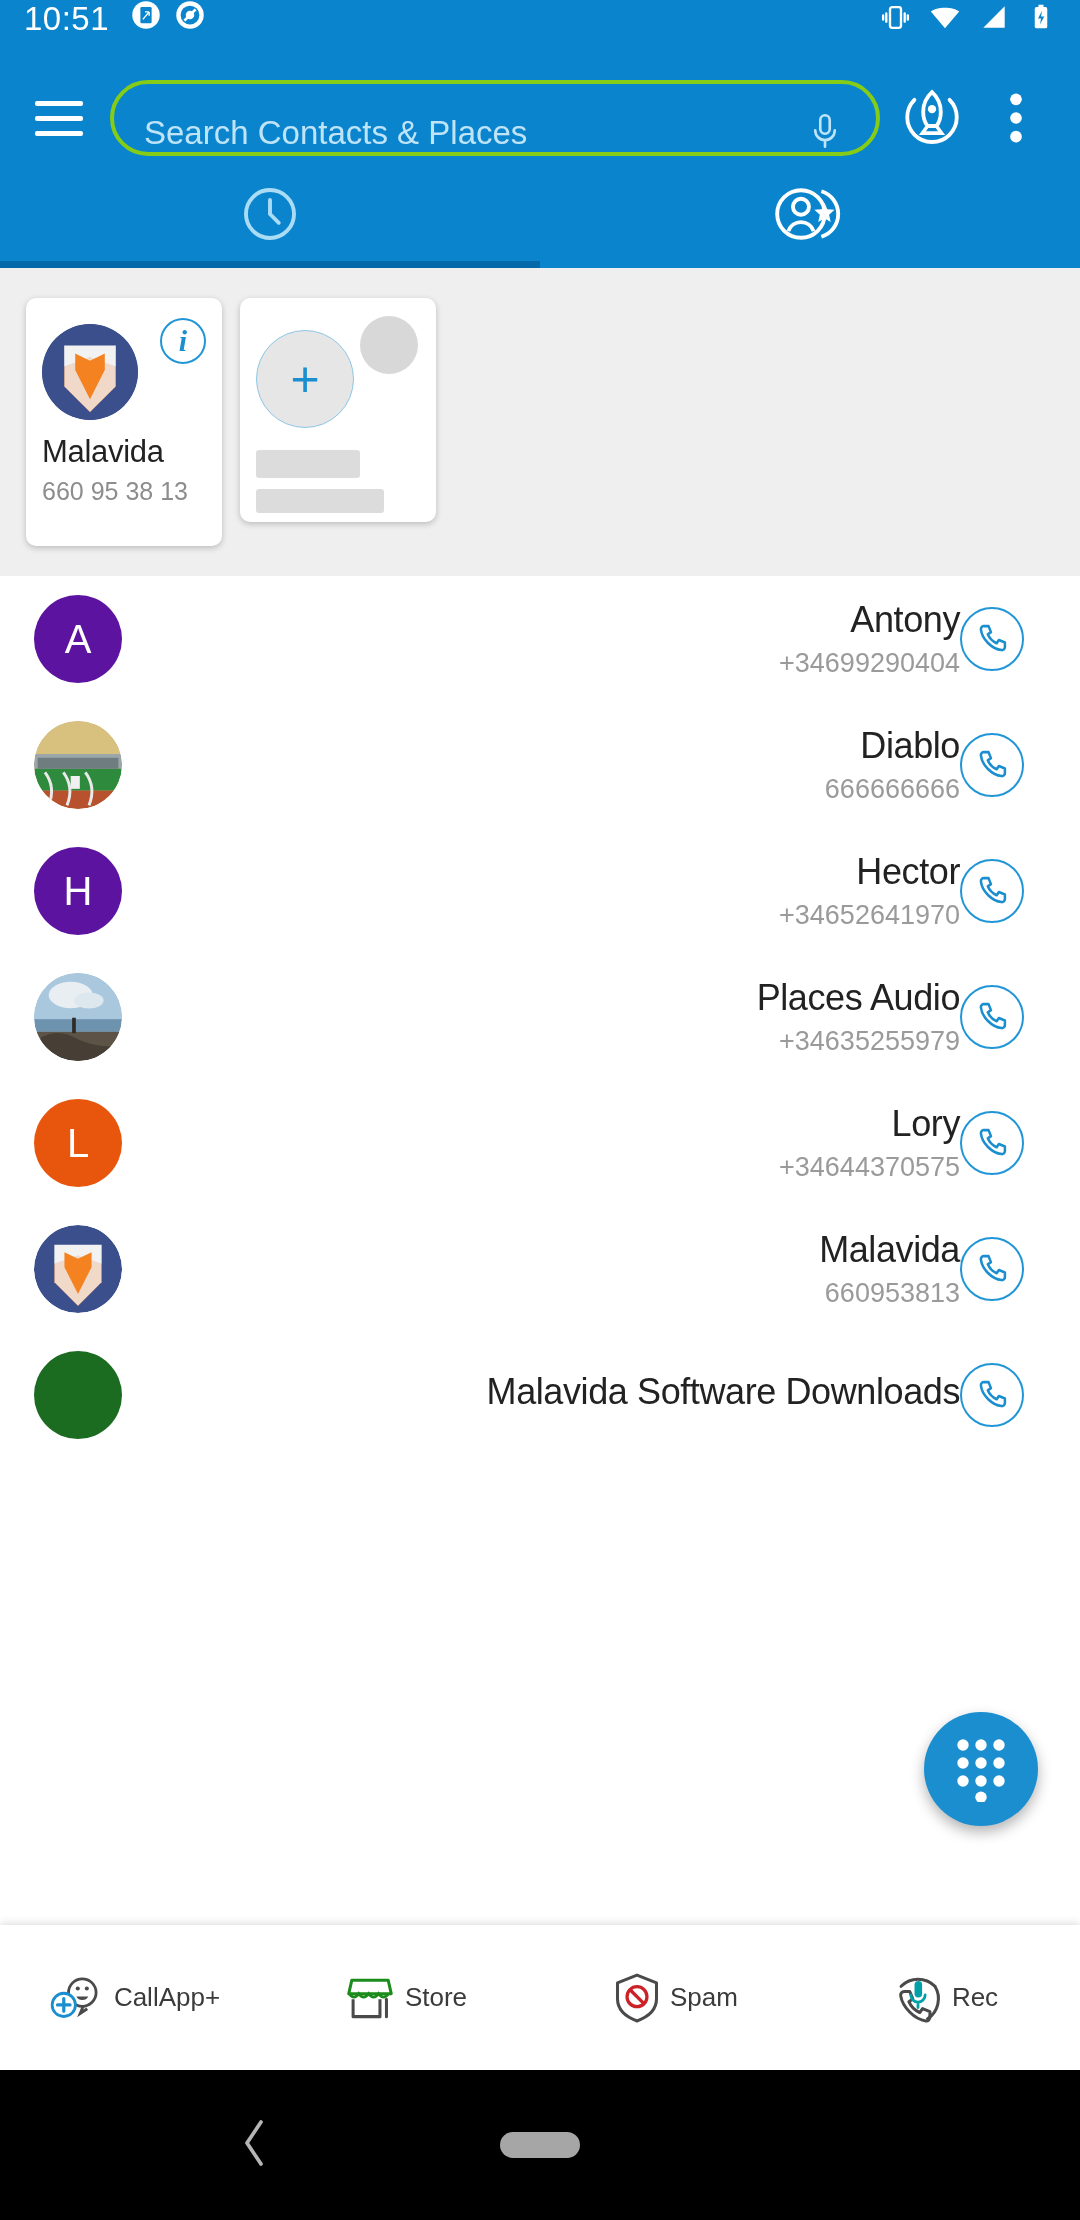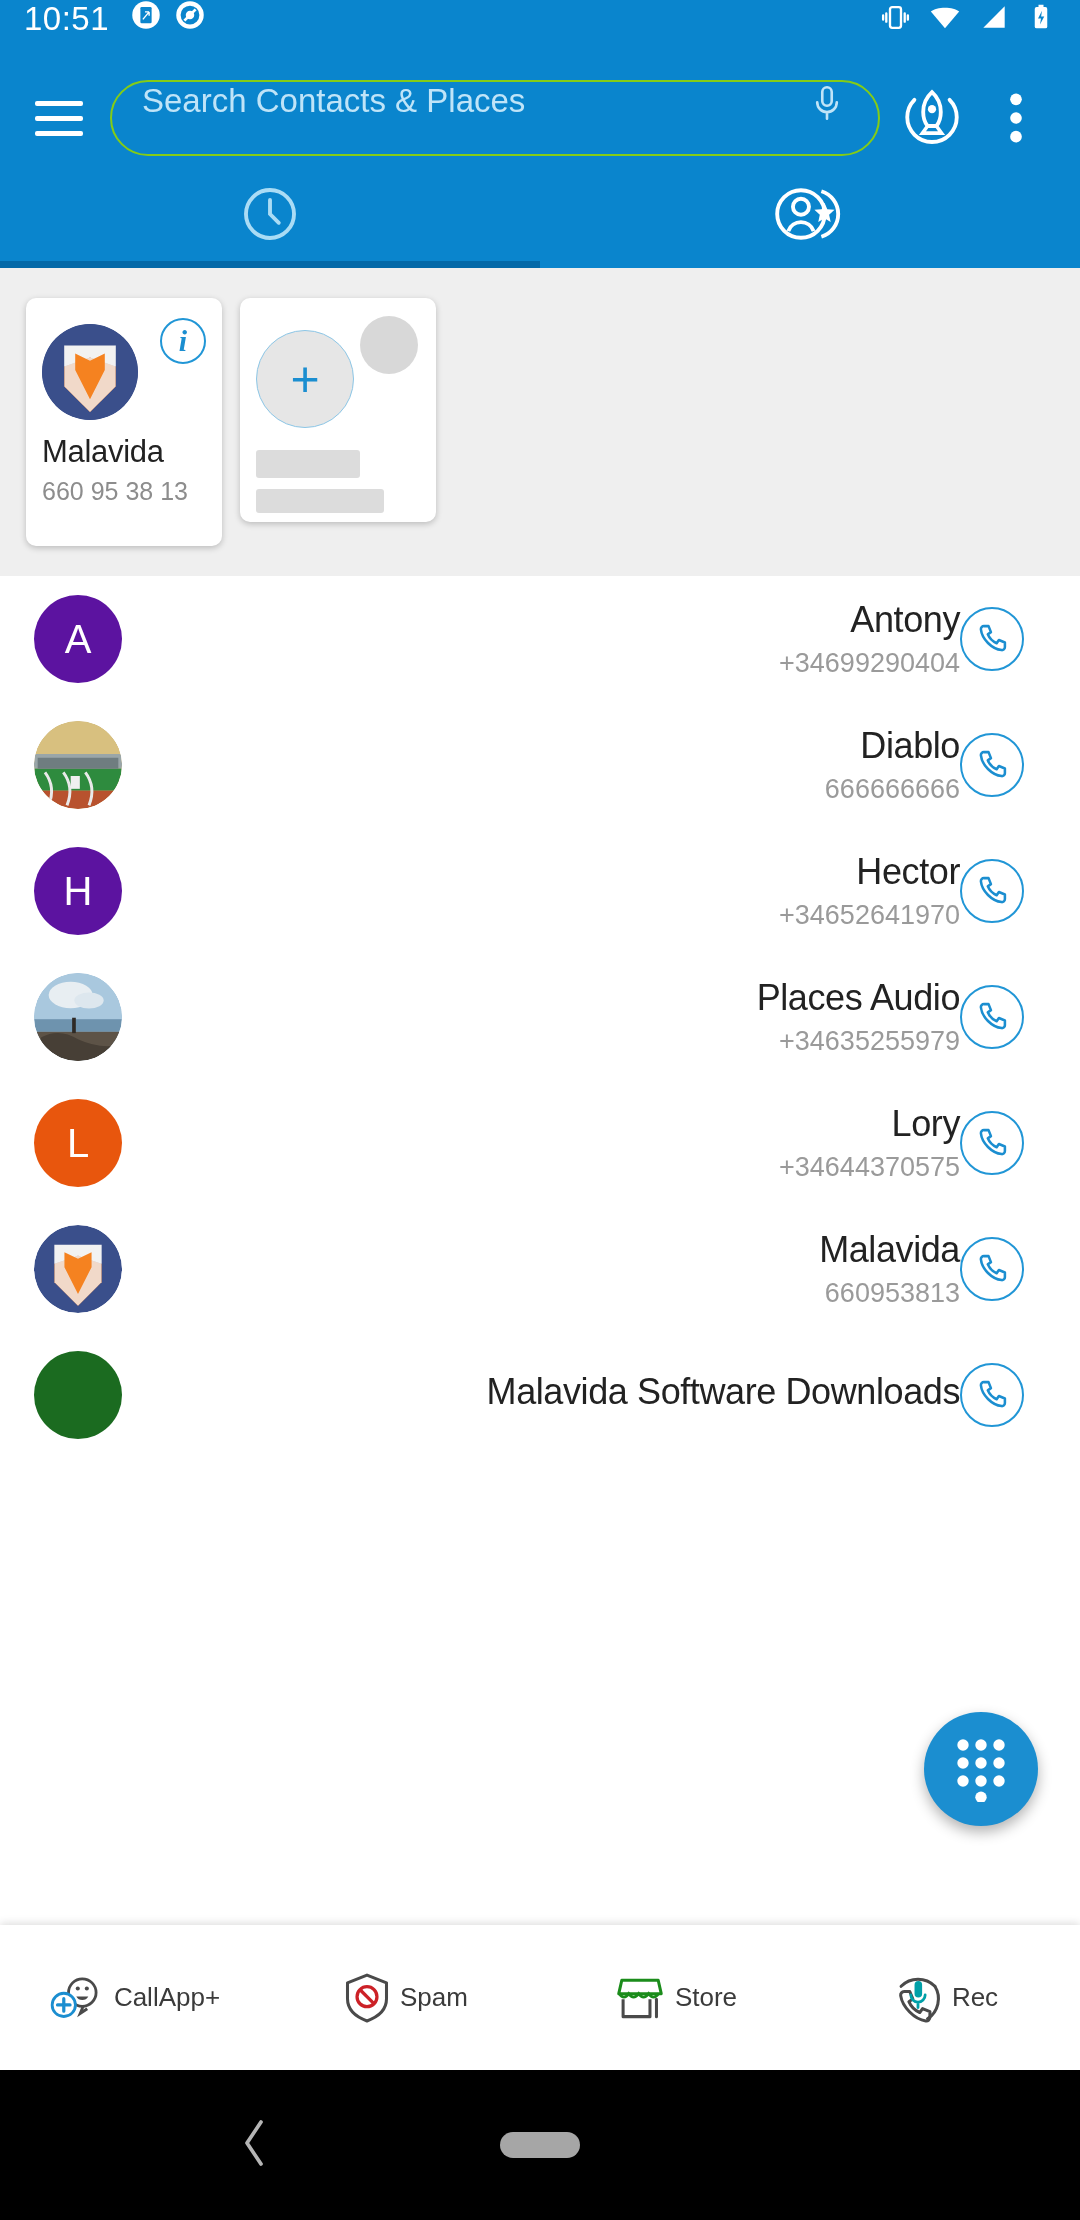--- a/index.html
+++ b/index.html
@@ -20,22 +20,22 @@
   .status-left-icons { display:flex; align-items:center; gap:14px; margin-left:22px; }
   .status-right-icons { margin-left:auto; display:flex; align-items:center; gap:16px; }
 
   
   #app-bar { background:#0a85cd; padding:14px 22px 0 22px; display:flex; align-items:center; }
   #hamburger-button { width:74px; height:74px; display:flex; flex-direction:column;
       justify-content:center; align-items:center; gap:10px; flex:0 0 auto; }
   #hamburger-button i { display:block; width:48px; height:5px; background:#fff; border-radius:2px; }
   #search-bar {
     flex:1; height:76px; margin:0 10px 0 14px;
-    border:2px solid #84cc16; border-radius:40px;
-    display:flex; align-items:flex-start; padding:0 30px;
+    border:4px solid #84cc16; border-radius:40px;
+    display:flex; align-items:flex-end; padding:0 30px;
   }
   #search-input-text { flex:1; color:#bfe4f8; font-size:33px; }
   #rocket-button, #overflow-button { width:84px; height:84px; display:flex; align-items:center; justify-content:center; flex:0 0 auto; }
 
   
   #tab-bar { background:#0a85cd; display:flex; height:108px; }
   .tab { flex:1; display:flex; align-items:center; justify-content:center; position:relative; }
   .tab .tab-underline { position:absolute; left:0; right:0; bottom:0; height:7px; }
   .tab.active .tab-underline { background:#0469a8; }
 
@@ -402,36 +402,36 @@
       <circle cx="17.1" cy="7.6" r=".95" fill="#4a4a4a"></circle>
       <path d="M12.2 11.3 a3.2 3.2 0 0 0 5.6 0" fill="#4a4a4a"></path>
       <path d="M15.4 15.8 l-1.4 3.4 3.3-2.2" fill="none" stroke="#4a4a4a" stroke-width="1.3"></path>
       <circle cx="6.4" cy="15.2" r="5.4" fill="#fff" stroke="#1b8ed0" stroke-width="1.3"></circle>
       <path d="M6.4 12.3 V18.1 M3.5 15.2 H9.3" stroke="#1b8ed0" stroke-width="1.5" stroke-linecap="round"></path>
     </svg>
     <span class="bottom-nav-label">CallApp+</span>
   </div>
 
   <div class="bottom-nav-item">
-    <svg width="50" height="52" viewBox="0 0 22 24">
-      <path d="M11 1.4 L20 5 v7.4 c0 5-4 8.4-9 10.2 -5-1.8-9-5.2-9-10.2 V5 Z" fill="none" stroke="#4a4a4a" stroke-width="1.4" stroke-linejoin="round"></path>
-      <circle cx="11" cy="11.4" r="4.6" fill="none" stroke="#cc2127" stroke-width="1.5"></circle>
-      <path d="M7.8 8.2 L14.2 14.6" stroke="#cc2127" stroke-width="1.5"></path>
-    </svg>
-    <span class="bottom-nav-label">Spam</span>
-  </div>
-
-  <div class="bottom-nav-item">
     <svg width="54" height="52" viewBox="0 0 24 24">
       <path d="M3.6 3.8 h16.8 l1.4 6.2 H2.2 Z" fill="none" stroke="#1b8c1b" stroke-width="1.4" stroke-linejoin="round"></path>
       <path d="M2.4 10 q2.2 3.2 4.4 0 q2.2 3.2 4.6 0 q2.2 3.2 4.6 0 q2.2 3.2 4.6 0" fill="none" stroke="#1b8c1b" stroke-width="1.3"></path>
       <path d="M4.2 12.6 V20.6 H16.6 V12.6" fill="none" stroke="#4a4a4a" stroke-width="1.4" stroke-linejoin="round"></path>
       <path d="M19.6 12.6 V20.6" stroke="#4a4a4a" stroke-width="1.4" stroke-linecap="round"></path>
     </svg>
     <span class="bottom-nav-label">Store</span>
+  </div>
+
+  <div class="bottom-nav-item">
+    <svg width="50" height="52" viewBox="0 0 22 24">
+      <path d="M11 1.4 L20 5 v7.4 c0 5-4 8.4-9 10.2 -5-1.8-9-5.2-9-10.2 V5 Z" fill="none" stroke="#4a4a4a" stroke-width="1.4" stroke-linejoin="round"></path>
+      <circle cx="11" cy="11.4" r="4.6" fill="none" stroke="#cc2127" stroke-width="1.5"></circle>
+      <path d="M7.8 8.2 L14.2 14.6" stroke="#cc2127" stroke-width="1.5"></path>
+    </svg>
+    <span class="bottom-nav-label">Spam</span>
   </div>
 
   <div class="bottom-nav-item">
     <svg width="52" height="52" viewBox="0 0 24 24">
       <path d="M4.2 6.6 a11 11 0 0 1 15.6 0" fill="none" stroke="#4a4a4a" stroke-width="1.4" stroke-linecap="round"></path>
       <path d="M19.8 6.6 a11 11 0 0 1 -3.4 15" fill="none" stroke="#4a4a4a" stroke-width="1.4" stroke-linecap="round"></path>
       <path d="M5.6 9 h2.6 l1.4 3.4 -1.8 1.3 a9.4 9.4 0 0 0 5 5 l1.3-1.8 3.4 1.4 v2.6 a1.7 1.7 0 0 1-1.9 1.7 C10.4 21.8 4.8 16.2 4 10.9 a1.7 1.7 0 0 1 1.6-1.9 Z" fill="none" stroke="#4a4a4a" stroke-width="1.4" stroke-linejoin="round"></path>
       <rect x="10.4" y="4.2" width="3.5" height="7.6" rx="1.75" fill="#00a0a8"></rect>
       <path d="M8.7 10.6 a3.3 3.3 0 0 0 6.6 0 M12 13.9 V16.4" fill="none" stroke="#00a0a8" stroke-width="1.3" stroke-linecap="round"></path>
     </svg>

